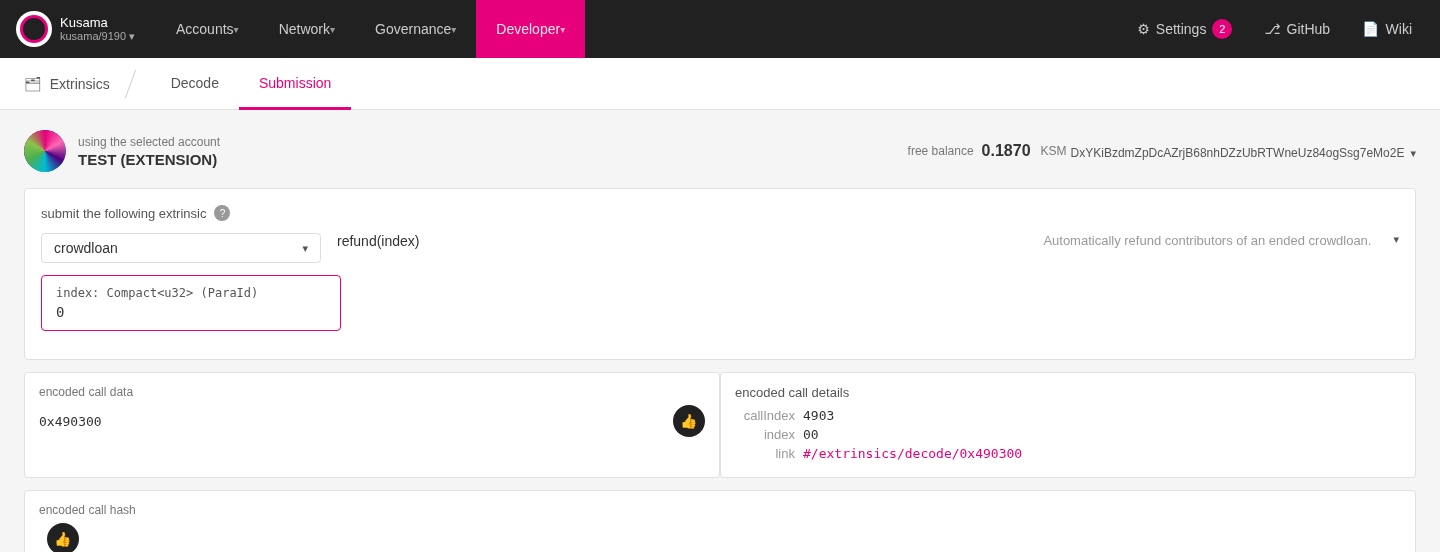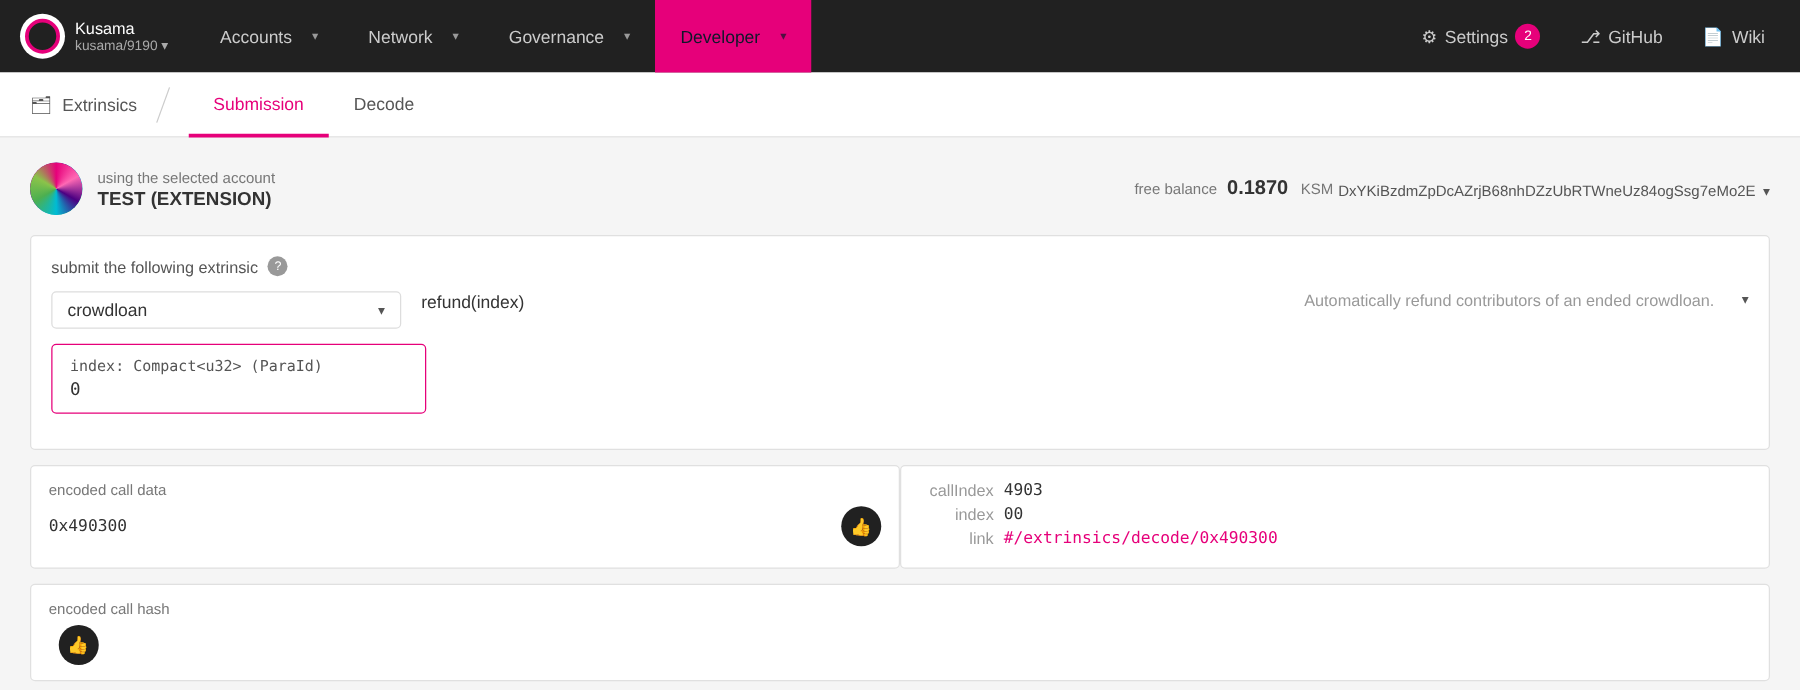--- a/index.html
+++ b/index.html
@@ -30,27 +30,27 @@
       width: 28px; height: 28px;
       background: #212121;
       border-radius: 50%;
       border: 3px solid #e6007a;
     }
     .brand-text { display: flex; flex-direction: column; }
     .brand-name { font-size: 13px; font-weight: 400; color: #fff; }
     .brand-sub { font-size: 11px; color: #aaa; }
     .nav-items { display: flex; align-items: center; flex: 1; }
     .nav-item {
-      display: flex; align-items: center; gap: 16px;
+      display: flex; align-items: center; gap: 0;
       padding: 0 20px; height: 58px;
       color: #ccc; font-size: 14px; cursor: pointer;
       transition: background 0.2s;
       white-space: nowrap;
     }
-    .nav-item.active { background: #e6007a; color: #0f172a; }
+    .nav-item.active { background: #e6007a; color: #e5e5e5; }
     .nav-chevron { font-size: 10px; opacity: 0.7; }
     .nav-right { display: flex; align-items: center; gap: 8px; margin-left: auto; }
     .settings-btn {
       display: flex; align-items: center; gap: 6px;
       padding: 6px 12px; color: #ccc; font-size: 14px;
       cursor: pointer; border-radius: 4px;
     }
     .settings-badge {
       background: #e6007a; color: #fff;
       border-radius: 50%; width: 20px; height: 20px;
@@ -224,25 +224,25 @@
   </div>
 </nav>
 
 <div class="subnav">
   <div class="subnav-title">
     <span>🗂</span>
     <span>Extrinsics</span>
   </div>
   <div class="subnav-divider"></div>
   <div class="subnav-tabs">
+    <div class="subnav-tab">
+      <span>Decode</span>
+    </div>
     <div class="subnav-tab active">
       <span>Submission</span>
-    </div>
-    <div class="subnav-tab">
-      <span>Decode</span>
     </div>
   </div>
 </div>
 
 <div class="main">
 
   <div class="account-section">
     <div class="account-left">
       <div class="account-avatar">
         <div class="account-avatar-inner"></div>
@@ -295,20 +295,21 @@
       <div class="encoded-label">encoded call data</div>
       <div class="encoded-row">
         <span class="encoded-value">0x490300</span>
         <div class="copy-btn">
           <span class="copy-icon">👍</span>
         </div>
       </div>
     </div>
 
     <div class="call-details-card">
+      <div class="call-details-title">encoded call details</div>
       <div class="call-detail-row">
         <span class="call-detail-key">callIndex</span>
         <span class="call-detail-val">4903</span>
       </div>
       <div class="call-detail-row">
         <span class="call-detail-key">index</span>
         <span class="call-detail-val">00</span>
       </div>
       <div class="call-detail-row">
         <span class="call-detail-key">link</span>

